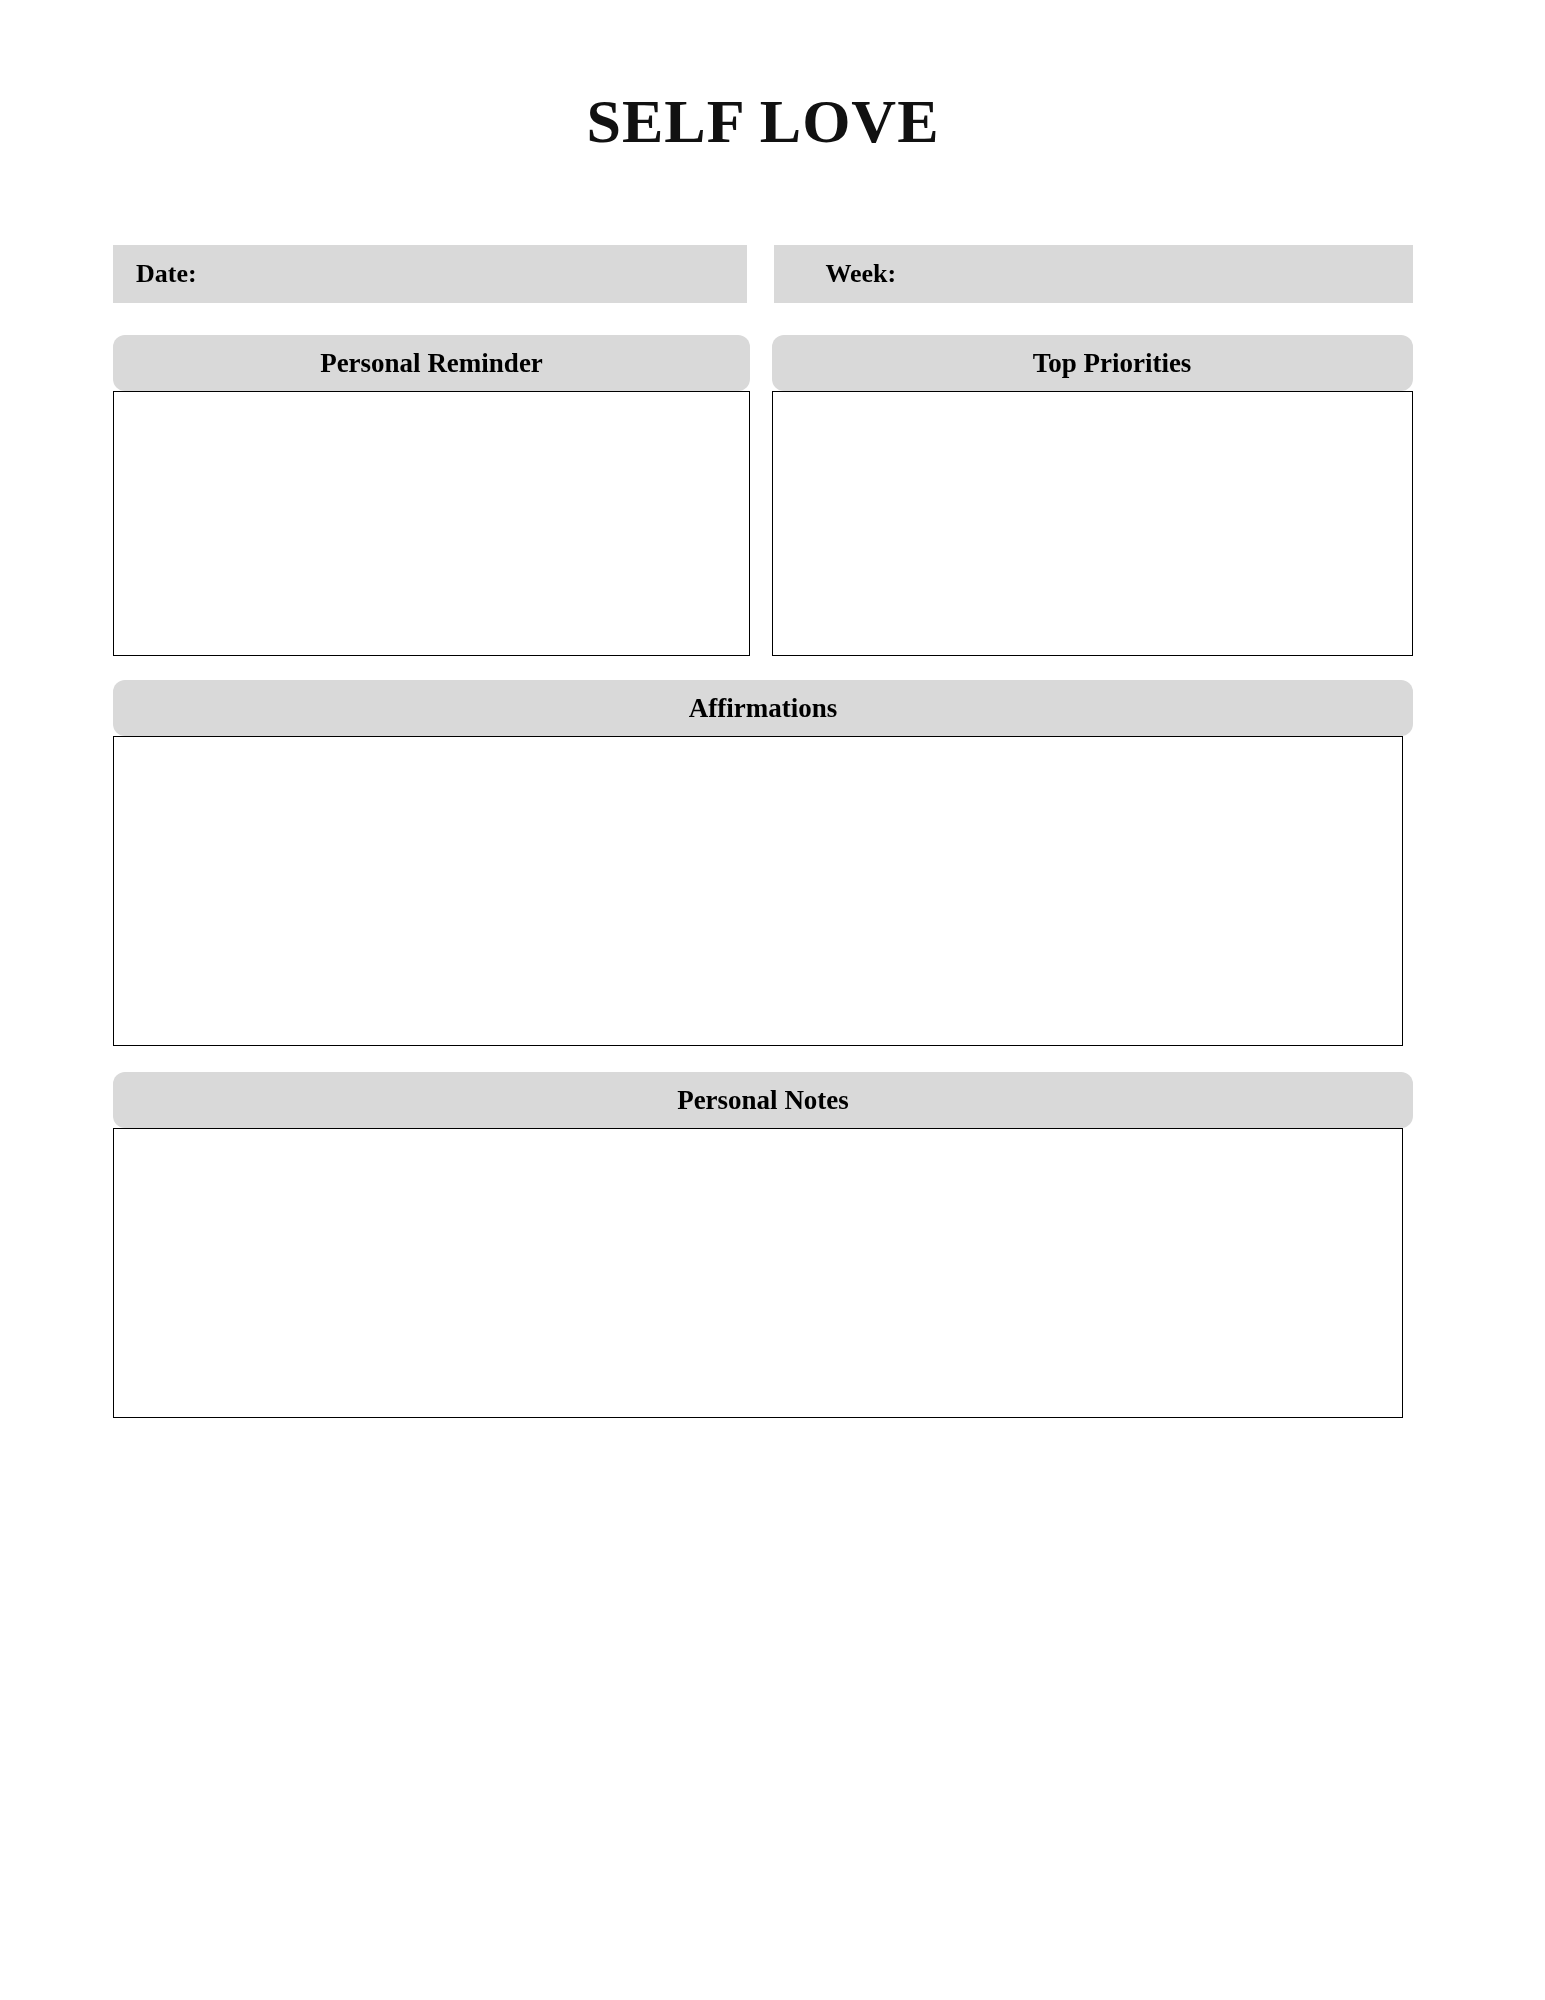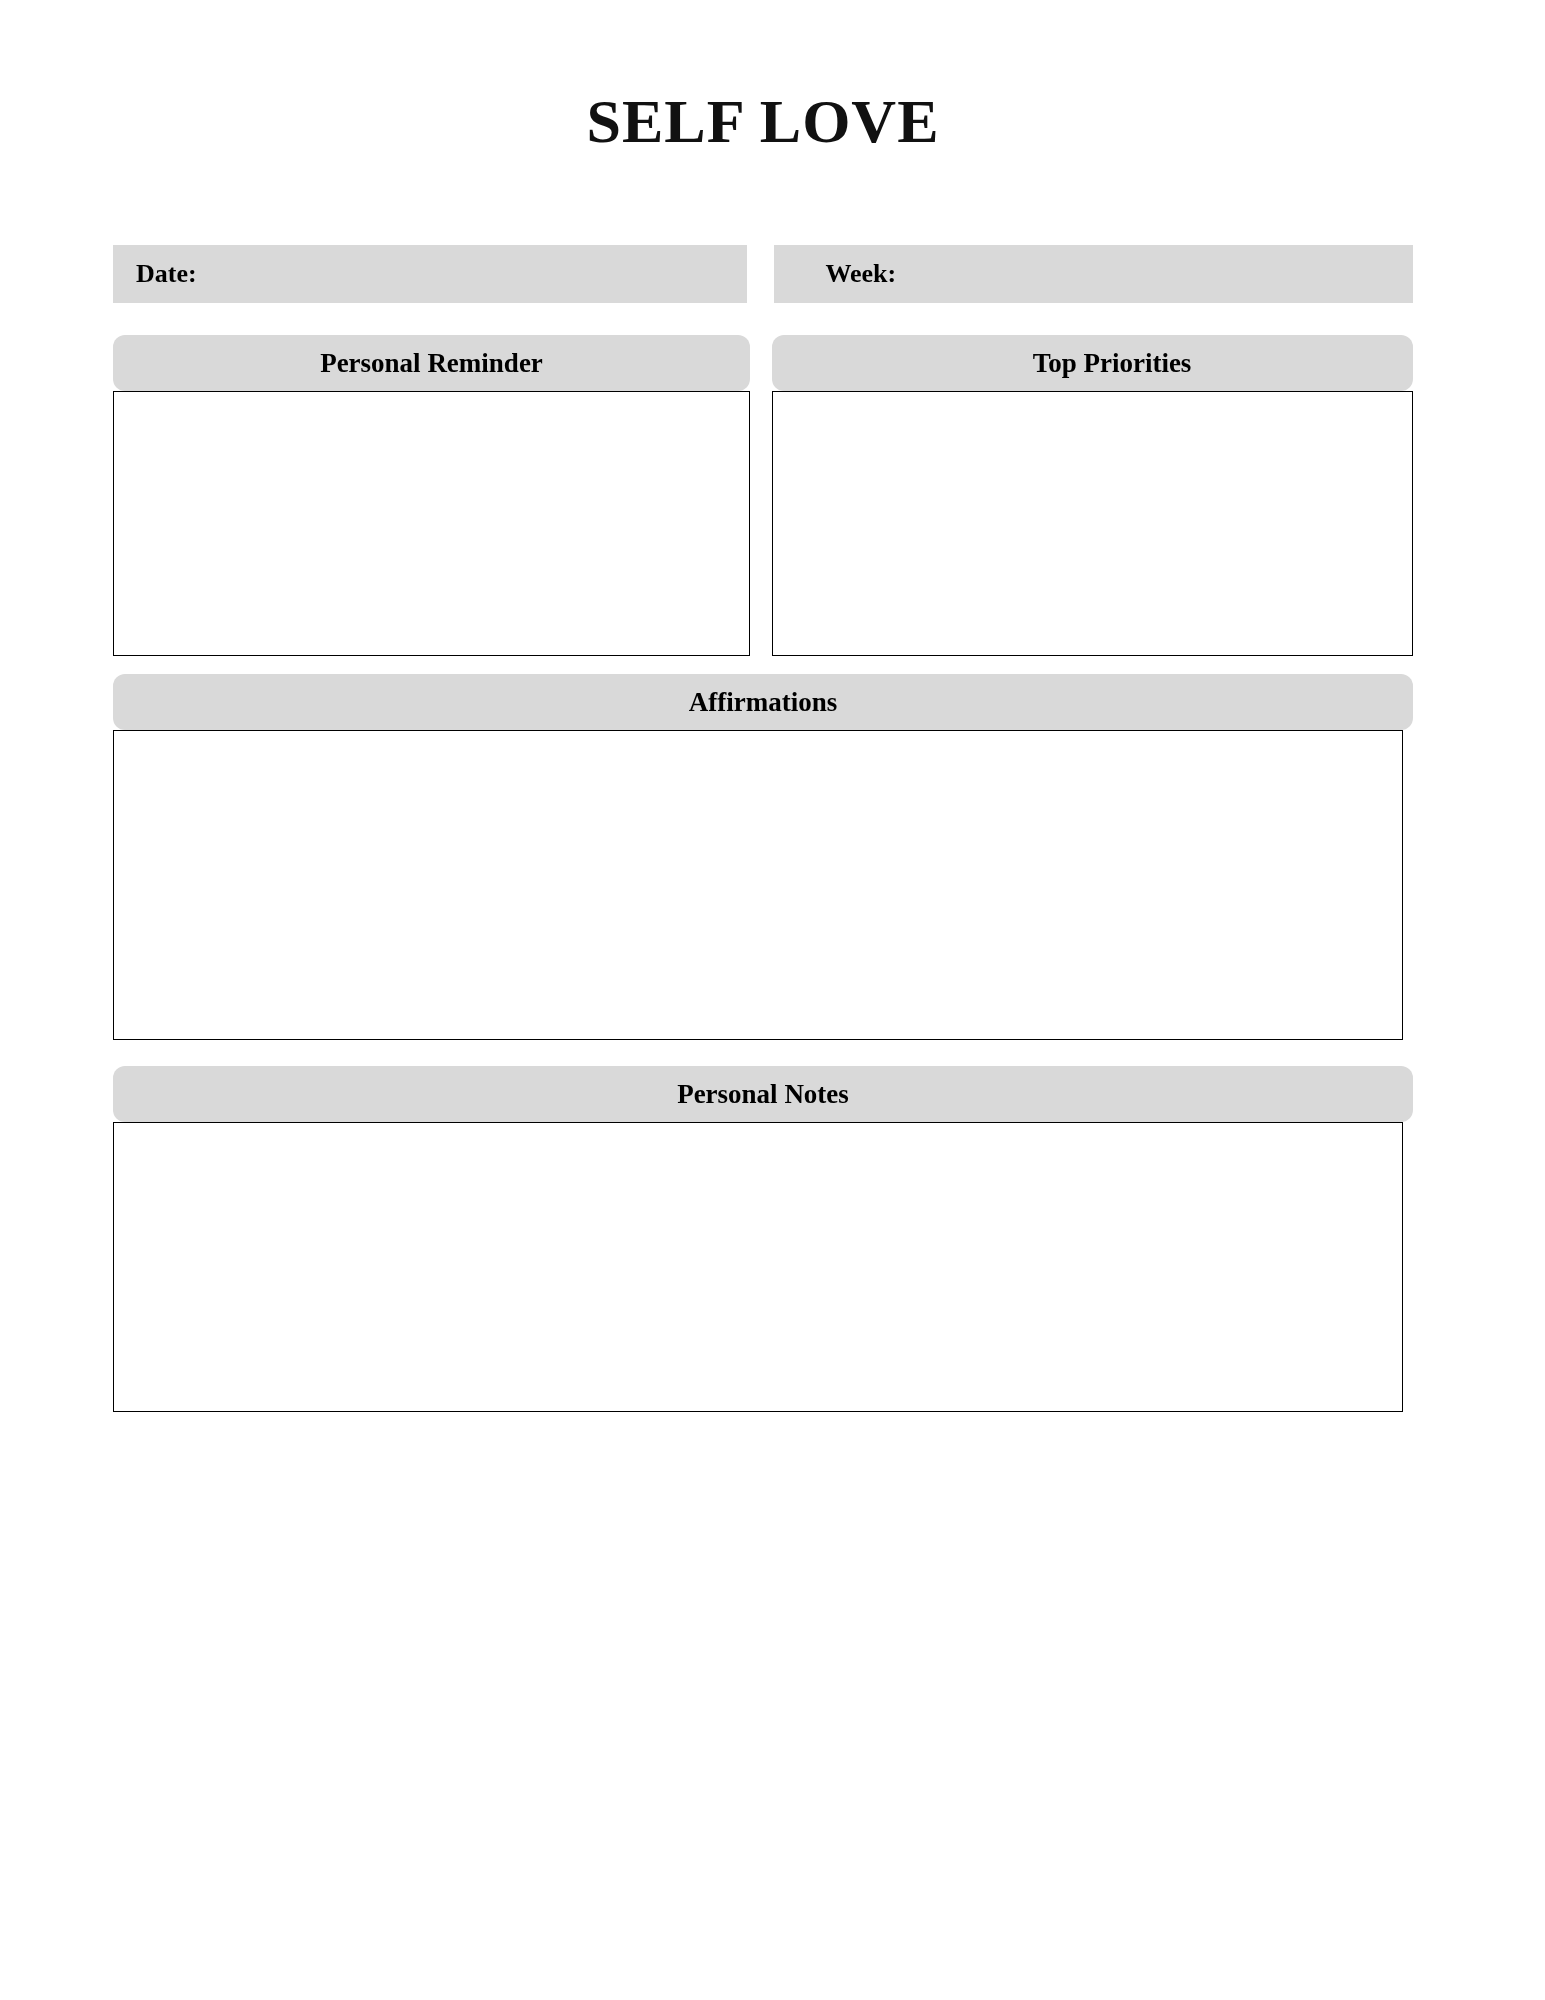--- a/index.html
+++ b/index.html
@@ -99,21 +99,21 @@
   .half-col.right .section-header { width: 641px; padding-left: 39px; }
 
   
   .full-section { width: 1300px; }
   .full-section .section-header { width: 1300px; }
   .full-box { width: 1290px; height: 310px; }
   .full-box-affirm { width: 1290px; height: 310px; }
   .full-box-notes { width: 1290px; height: 290px; }
 
   .sec-quotes { margin-top: 28px; }
-  .sec-affirm { margin-top: 18px; }
+  .sec-affirm { margin-top: 24px; }
   .sec-notes  { margin-top: 26px; }
 
   .box-writearea {
     width: 100%;
     height: 100%;
     border: none;
     outline: none;
     resize: none;
     background: transparent;
     font-family: "Liberation Serif", serif;

